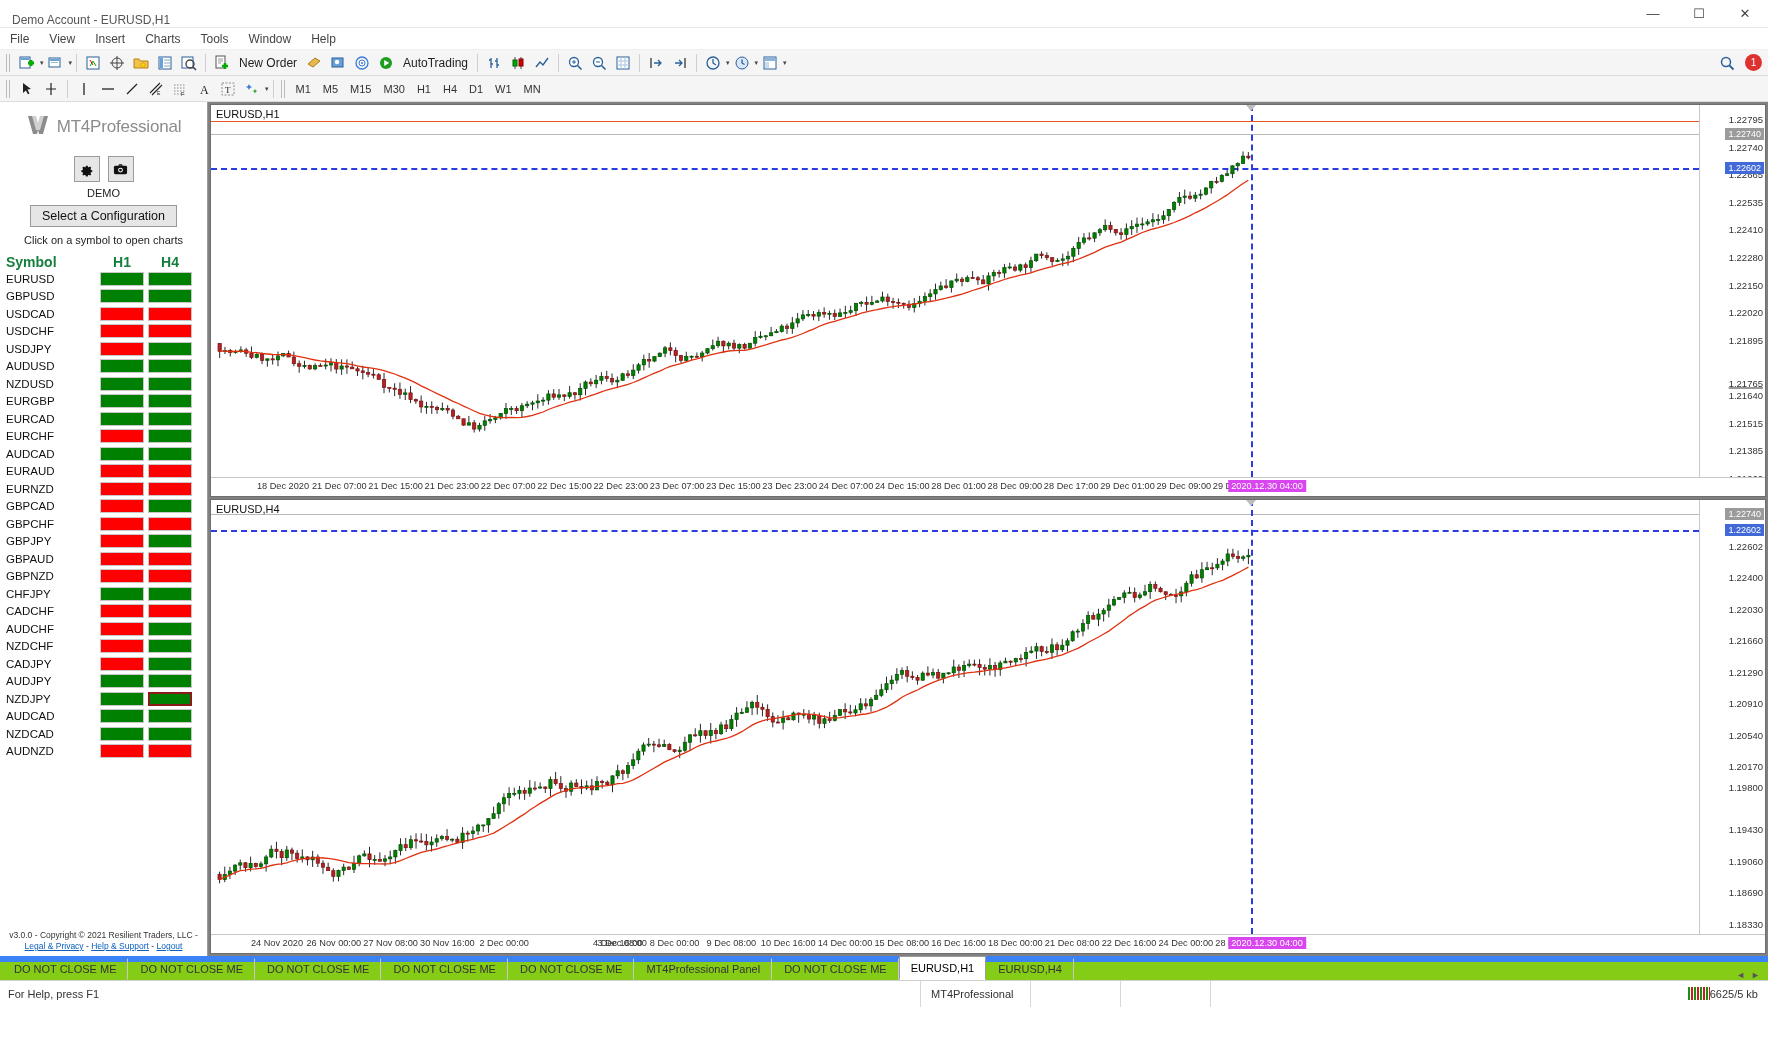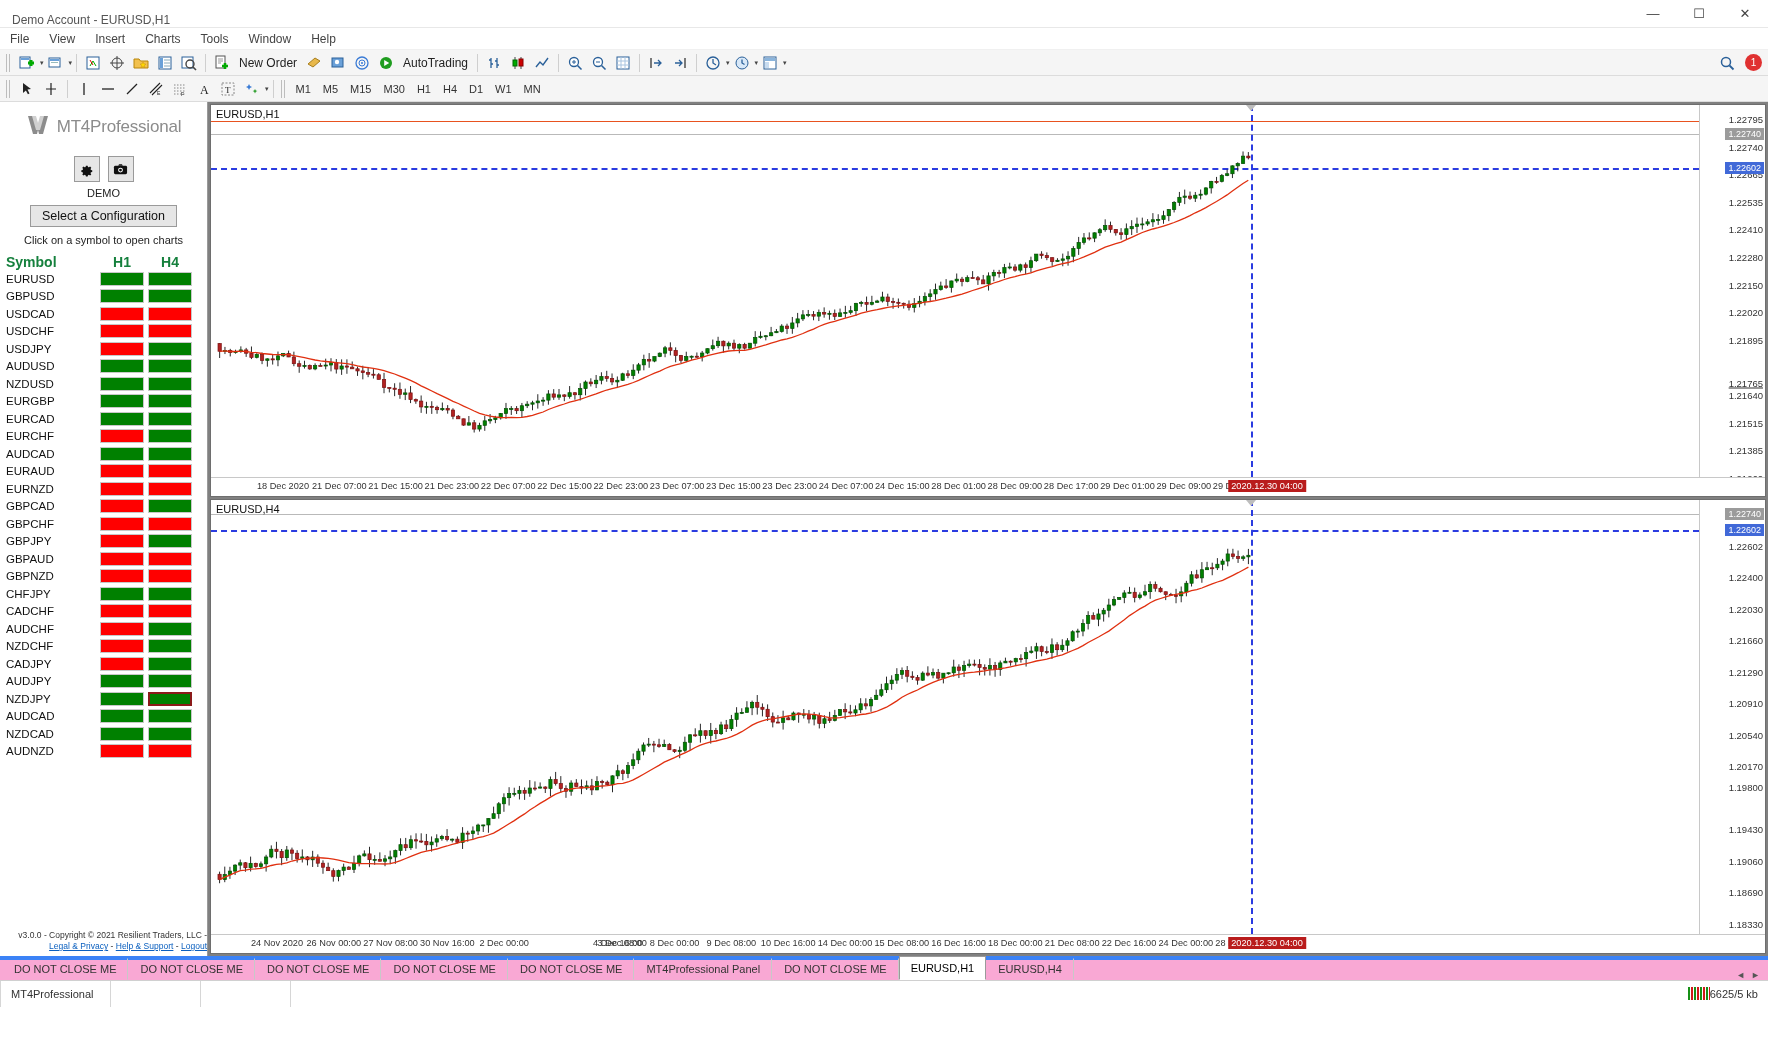--- a/index.html
+++ b/index.html
@@ -57,21 +57,21 @@
   .symhead{ display:flex; align-items:flex-end; margin-top:8px; padding:0 6px; }
   .symhead .h{ font-size:14px; font-weight:bold; color:#15803d; }
   .symhead .hsym{ width:92px; }
   .symhead .hcol{ width:48px; text-align:center; }
   .symrow{ display:flex; align-items:center; height:17.5px; padding:0 6px; }
   .symname{ width:92px; font-size:11.5px; color:#111; }
   .cellwrap{ width:48px; display:flex; justify-content:center; }
   .cell{ width:44px; height:14px; border:1px solid #c8c8c8; }
   .cell.sel{ border:2px solid #8b1a1a; }
 
-  .sidefoot{ position:absolute; bottom:4px; left:0; right:0; text-align:right;
+  .sidefoot{ position:absolute; bottom:4px; left:0; right:0; text-align:center;
     font-size:8.5px; color:#333; line-height:11px; }
   .sidefoot a{ color:#0a5fbf; }
 
   
   .charts{ flex:1; display:flex; flex-direction:column; background:#808080;
     padding:0; }
   .chart{ position:relative; background:#fff; border:1px solid #6e6e6e;
     margin:2px 2px 0 2px; overflow:hidden; }
   .chart.top{ height:393px; }
   .chart.bot{ height:455px; }
@@ -84,34 +84,34 @@
     transform:translateY(-50%); }
   .ybadge{ position:absolute; right:1px; font-size:9px; color:#fff;
     padding:1px 3px; transform:translateY(-50%); white-space:nowrap; }
   .ybadge.bid{ background:#9b9b9b; }
   .ybadge.ask{ background:#4169d8; }
   .xaxis{ position:absolute; left:0; right:0; bottom:0; height:19px;
     border-top:1px solid #c8c8c8; background:#fff; }
   .xtick{ position:absolute; top:3px; font-size:9.2px; color:#333;
     transform:translateX(-50%); white-space:nowrap; }
   .xbadge{ position:absolute; top:2px; font-size:9.2px; color:#fff;
-    background:#b91c1c; padding:1px 3px; transform:translateX(-50%);
+    background:#d946ef; padding:1px 3px; transform:translateX(-50%);
     white-space:nowrap;text-align:center; }
   .hline{ position:absolute; left:0; right:0; height:0; }
   .hline.ask{ border-top:1px solid #e8521f; }
   .hline.bid{ border-top:1px solid #b9b9b9; }
   .hline.dash{ border-top:2px dashed #2b3ce0; }
   .vcross{ position:absolute; top:0; bottom:0; width:0;
     border-left:2px dashed #2b3ce0; }
   .marker{ position:absolute; width:0; height:0; border-left:5px solid transparent;
     border-right:5px solid transparent; border-top:6px solid #bdbdbd; }
 
   
   .tabstrip{ height:24px; display:flex; align-items:flex-end;
-    background:#f9a8d4; border-top:4px solid #3b82f6; padding-left:2px; }
+    background:#84cc16; border-top:6px solid #3b82f6; padding-left:2px; }
   .tab{ font-size:11px; color:#333; padding:4px 11px 4px; border:1px solid transparent;
     border-right:1px solid #c8c8c8; height:22px; display:flex; align-items:center; }
   .tab.active{ background:#fff; border:1px solid #9a9a9a; border-bottom:1px solid #fff;
     color:#000; height:24px; }
   .tabnav{ margin-left:auto; display:flex; align-items:center; gap:6px;
     padding-right:8px; font-size:9px; color:#555; }
 
   
   .statusbar{ height:26px; display:flex; align-items:center; background:#fff;
     border-top:1px solid #d0d0d0; font-size:11px; color:#333; }
@@ -1597,20 +1597,21 @@
     <div class="tab">DO NOT CLOSE ME</div>
     <div class="tab active">EURUSD,H1</div>
     <div class="tab">EURUSD,H4</div>
     <div class="tabnav">
       <span>◄</span>
       <span>►</span>
     </div>
   </div>
 
 <div class="statusbar">
+  <div class="st-help">For Help, press F1</div>
   <div class="st-seg" style="width:110px">MT4Professional</div>
   <div class="st-seg" style="width:90px"></div>
   <div class="st-seg" style="width:90px"></div>
   <div class="st-seg" style="width:90px"></div>
   <div class="st-right">
     <div class="bars"></div>
     <span>6625/5 kb</span>
   </div>
 </div>
 

